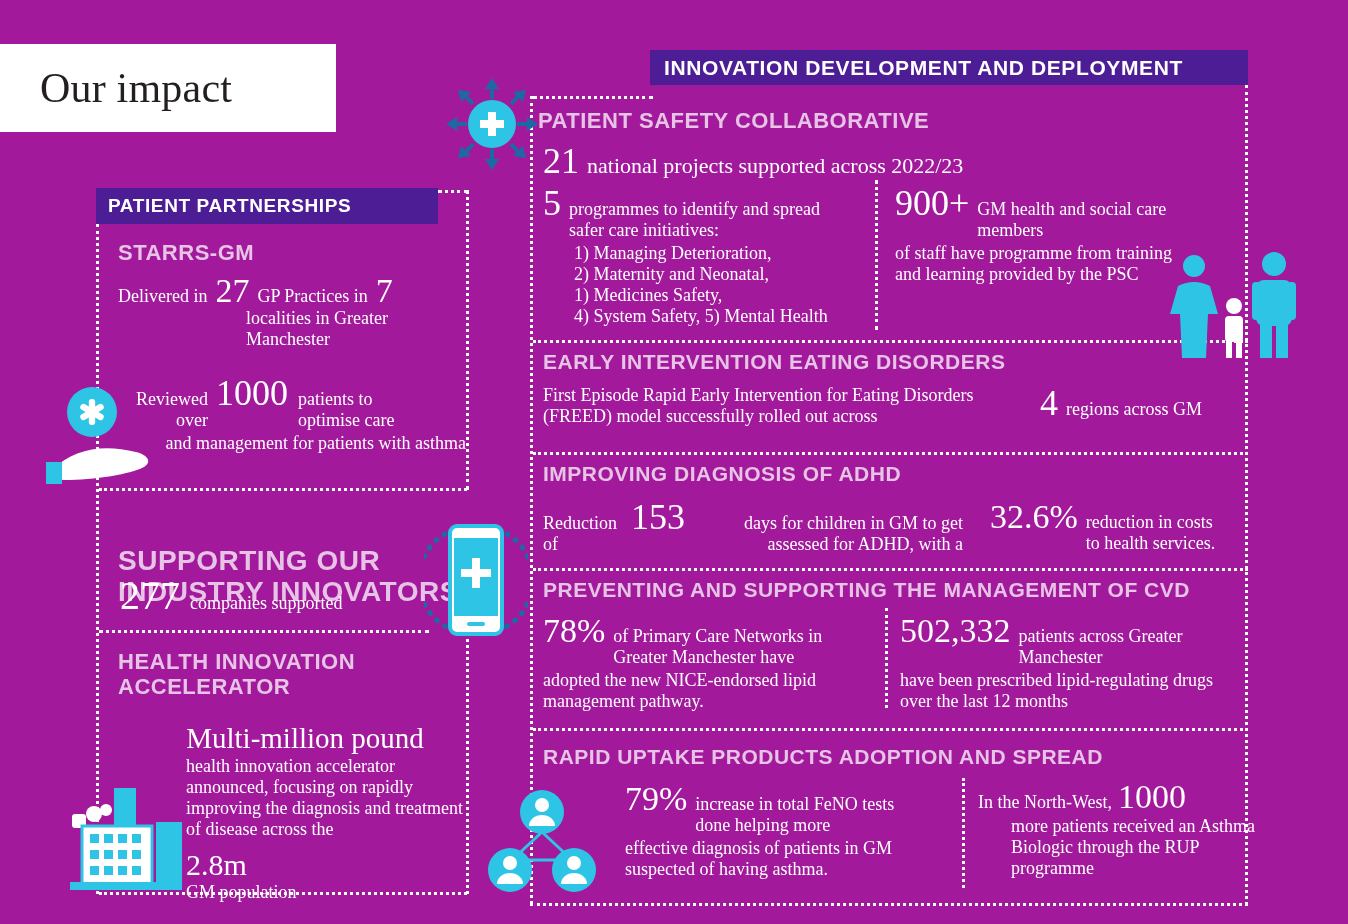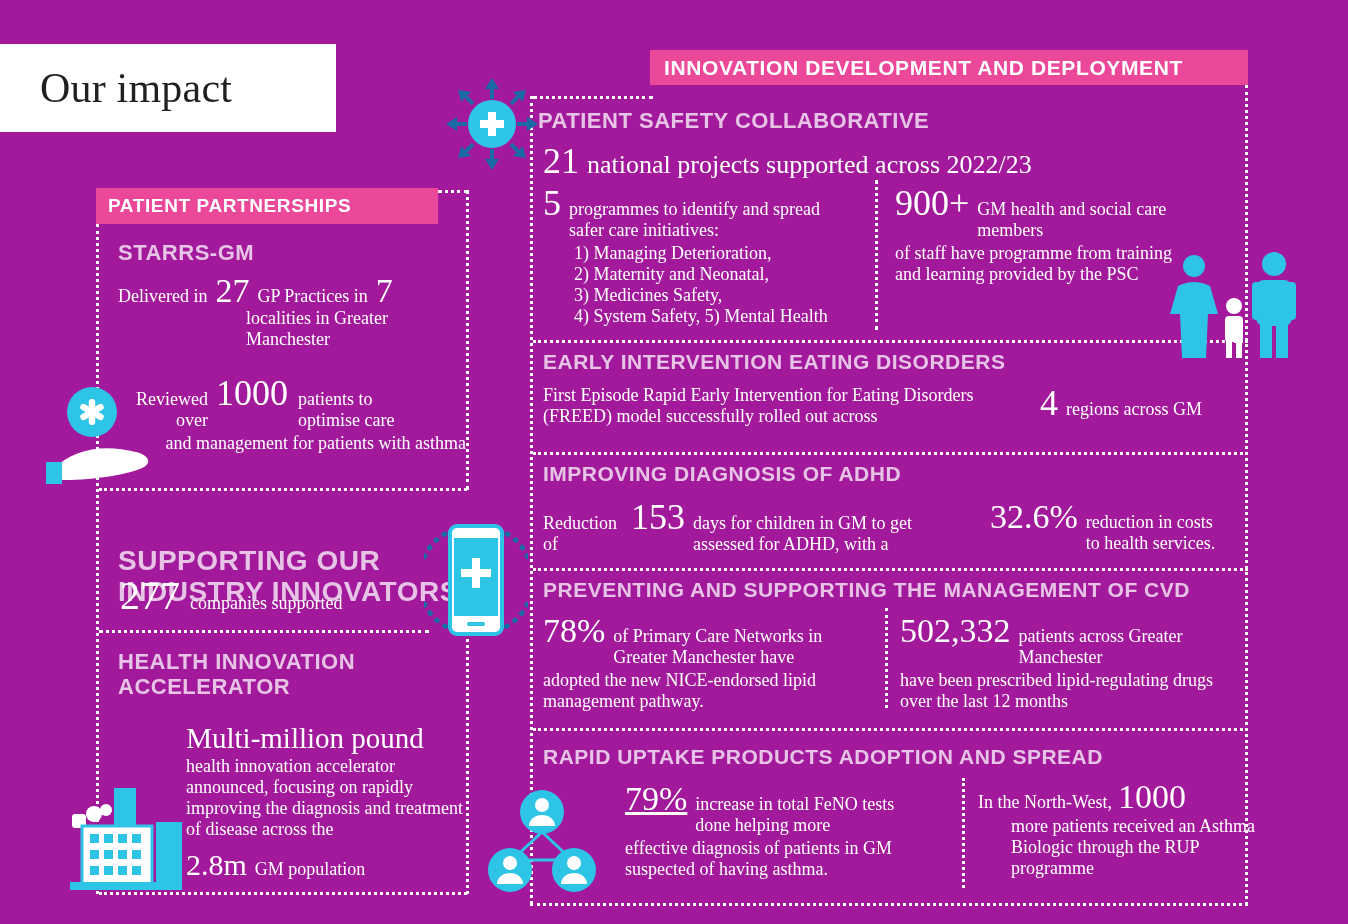--- a/index.html
+++ b/index.html
@@ -20,21 +20,21 @@
     background:#ffffff; display:flex; align-items:center; padding-left:40px;
   }
   .title-box .t {
     color:#231f20; font-size:42px; font-family:"Liberation Serif", serif;
     letter-spacing:0.2px;
   }
 
   
   .banner {
     position:absolute;
-    background:#ec4899;
+    background:#4c1d95;
     color:#ffffff;
     font-family:"Liberation Sans", sans-serif;
     font-weight:bold;
     letter-spacing:0.6px;
     display:flex; align-items:center;
   }
   .banner.big { font-size:21px; padding:6px 14px; }
   .banner.mid { font-size:19px; padding:5px 12px; }
 
   
@@ -49,21 +49,21 @@
     position:absolute; height:0; border-top:3px dotted #ffffff;
   }
   .dline-v {
     position:absolute; width:0; border-left:3px dotted #ffffff;
   }
 
   
   .txt { position:absolute; font-family:"Liberation Serif", serif; color:#ffffff; }
   .num { font-size:34px; font-family:"Liberation Serif", serif; }
   .body { font-size:18px; line-height:1.17; }
-  .body.lg { font-size:26px; }
+  .body.lg { font-size:22px; }
 
   .flowrow { display:flex; align-items:baseline; flex-wrap:wrap; }
   .flowrow .num { margin-right:8px; }
 
   
   .icon { position:absolute; }
 </style>
 </head>
 <body>
 
@@ -92,21 +92,21 @@
   </div>
 
   <div class="txt" style="left:543px; top:182px; width:330px;">
     <div class="flowrow">
       <span class="num" style="font-size:36px;">5</span>
       <span class="body" style="width:258px; display:inline-block;">programmes to identify and spread safer care initiatives:</span>
     </div>
     <div class="body" style="margin-left:31px; margin-top:2px;">
       <div>1) Managing Deterioration,</div>
       <div>2) Maternity and Neonatal,</div>
-      <div>3) Medicines Safety,</div>
+      <div>1) Medicines Safety,</div>
       <div>4) System Safety, 5) Mental Health</div>
     </div>
   </div>
 
   <div class="dline-v" style="left:875px; top:180px; height:150px;"></div>
 
   <div class="txt" style="left:895px; top:182px; width:320px;">
     <div class="flowrow">
       <span class="num" style="font-size:36px;">900+</span>
       <span class="body" style="width:198px; display:inline-block;">GM health and social care members</span>
@@ -127,21 +127,21 @@
 
   <div class="dline-h" style="left:533px; top:452px; width:715px;"></div>
 
   <div class="subhead" style="left:543px; top:462px; font-size:21px;">
     <span>IMPROVING DIAGNOSIS OF ADHD</span>
   </div>
   <div class="txt" style="left:543px; top:496px; width:460px;">
     <div class="flowrow">
       <span class="body" style="width:88px; display:inline-block;">Reduction of</span>
       <span class="num" style="font-size:36px;">153</span>
-      <span class="body" style="width:270px; display:inline-block;">days for children in GM to get assessed for ADHD, with a</span>
+      <span class="body" style="width:270px; display:inline-block;text-align:right;">days for children in GM to get assessed for ADHD, with a</span>
     </div>
   </div>
   <div class="txt flowrow" style="left:990px; top:498px; width:250px;">
     <span class="num" style="font-size:34px;">32.6%</span>
     <span class="body" style="width:135px; display:inline-block;">reduction in costs to health services.</span>
   </div>
 
   <div class="dline-h" style="left:533px; top:568px; width:715px;"></div>
 
   <div class="subhead" style="left:543px; top:578px; font-size:21px;">
@@ -167,21 +167,21 @@
   </div>
 
   <div class="dline-h" style="left:533px; top:728px; width:715px;"></div>
 
   <div class="subhead" style="left:543px; top:745px; font-size:21px;">
     <span>RAPID UPTAKE PRODUCTS ADOPTION AND SPREAD</span>
   </div>
 
   <div class="txt" style="left:625px; top:780px; width:330px;">
     <div class="flowrow">
-      <span class="num" style="font-size:34px;text-decoration:underline;">79%</span>
+      <span class="num" style="font-size:34px;">79%</span>
       <span class="body" style="width:215px; display:inline-block;">increase in total FeNO tests done helping more</span>
     </div>
     <div class="body" style="margin-top:2px; width:320px;">effective diagnosis of patients in GM suspected of having asthma.</div>
   </div>
 
   <div class="dline-v" style="left:962px; top:778px; height:110px;"></div>
 
   <div class="txt" style="left:978px; top:778px; width:265px;">
     <div class="flowrow">
       <span class="body" style="margin-right:6px;">In the North-West,</span>
@@ -236,21 +236,21 @@
 
   <div class="subhead" style="left:118px; top:650px; font-size:22px; line-height:1.12;">
     <div>HEALTH INNOVATION</div>
     <div>ACCELERATOR</div>
   </div>
 
   <div class="txt" style="left:140px; top:722px; width:330px;text-align:center;">
     <span style="font-size:29px;">Multi-million pound</span>
   </div>
   <div class="txt body" style="left:186px; top:756px; width:286px;">health innovation accelerator announced, focusing on rapidly improving the diagnosis and treatment of disease across the</div>
-  <div class="txt flowrow" style="left:186px; top:848px; width:280px;">
+  <div class="txt flowrow" style="left:186px; top:848px; width:280px;flex-direction:column;">
     <span class="num" style="font-size:30px; margin-right:8px;">2.8m</span>
     <span class="body">GM population</span>
   </div>
 
   <div class="icon" style="left:444px; top:76px; width:96px; height:96px;">
     <svg width="96" height="96" viewBox="0 0 96 96">
       <g fill="#1b6aa5">
         <path d="M48 2 l7 11 h-5 v10 h-4 V13 h-5z"></path>
         <path d="M48 94 l7 -11 h-5 V73 h-4 v10 h-5z"></path>
         <path d="M2 48 l11 -7 v5 h10 v4 H13 v5z"></path>

